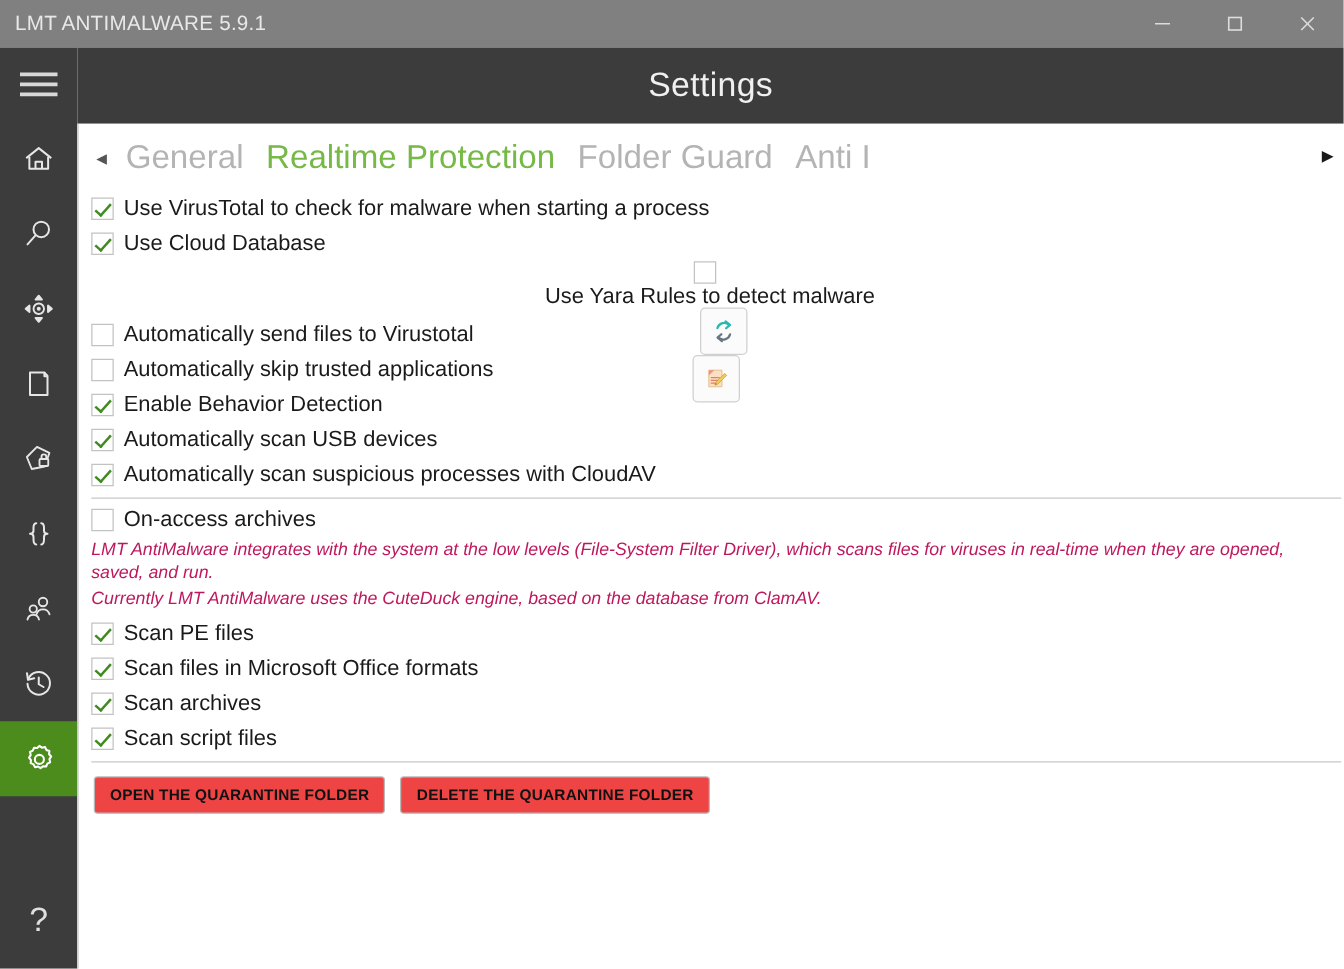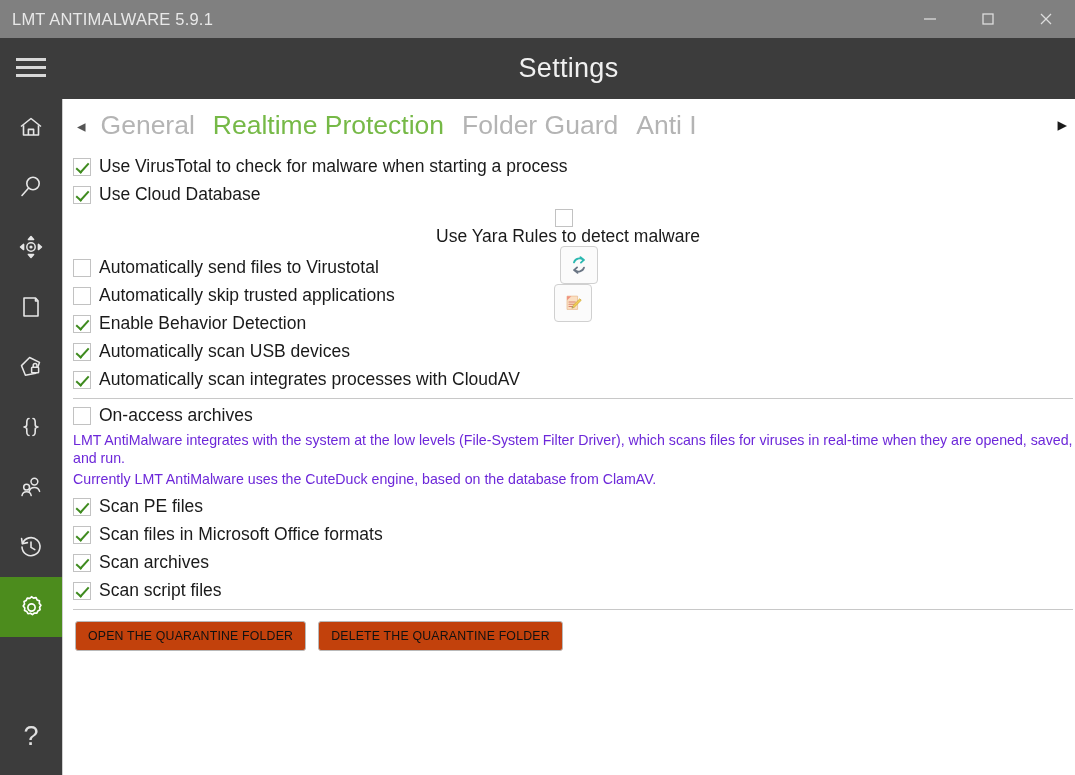--- a/index.html
+++ b/index.html
@@ -213,39 +213,40 @@
 
   .sep {
     height: 1px;
     background: #c8c8c8;
     margin: 4px 0 3px 0;
     width: 1000px;
   }
 
   .desc {
     font-size: 14.2px;
-    color: #6d28d9;
+    color: #be185d;
     line-height: 1.28;
     width: 1000px;
     margin: 1px 0 0 0;
+    font-style: italic;
   }
   .desc.second { margin-top: 3px; }
 
   .btnrow {
     display: flex;
     margin-top: 11px;
     padding-left: 2px;
   }
   .flatbtn {
     border: 1px solid #b9b9b9;
     border-radius: 3px;
-    background: #c2410c;
+    background: #ef4444;
     color: #111111;
     font-size: 12.3px;
-    font-weight: normal;
+    font-weight: bold;
     letter-spacing: 0.2px;
     height: 30px;
     padding: 0 12px;
     display: flex;
     align-items: center;
     justify-content: center;
     margin-right: 12px;
     white-space: nowrap;
   }
 </style>
@@ -451,21 +452,21 @@
         <span class="row-label">Enable Behavior Detection</span>
       </div>
 
       <div class="row">
         <span class="cb checked"></span>
         <span class="row-label">Automatically scan USB devices</span>
       </div>
 
       <div class="row">
         <span class="cb checked"></span>
-        <span class="row-label">Automatically scan integrates processes with CloudAV</span>
+        <span class="row-label">Automatically scan suspicious processes with CloudAV</span>
       </div>
 
       <div class="sep"></div>
 
       <div class="row">
         <span class="cb"></span>
         <span class="row-label">On-access archives</span>
       </div>
 
       <div class="desc">LMT AntiMalware integrates with the system at the low levels (File-System Filter Driver), which scans files for viruses in real-time when they are opened, saved, and run.</div>

